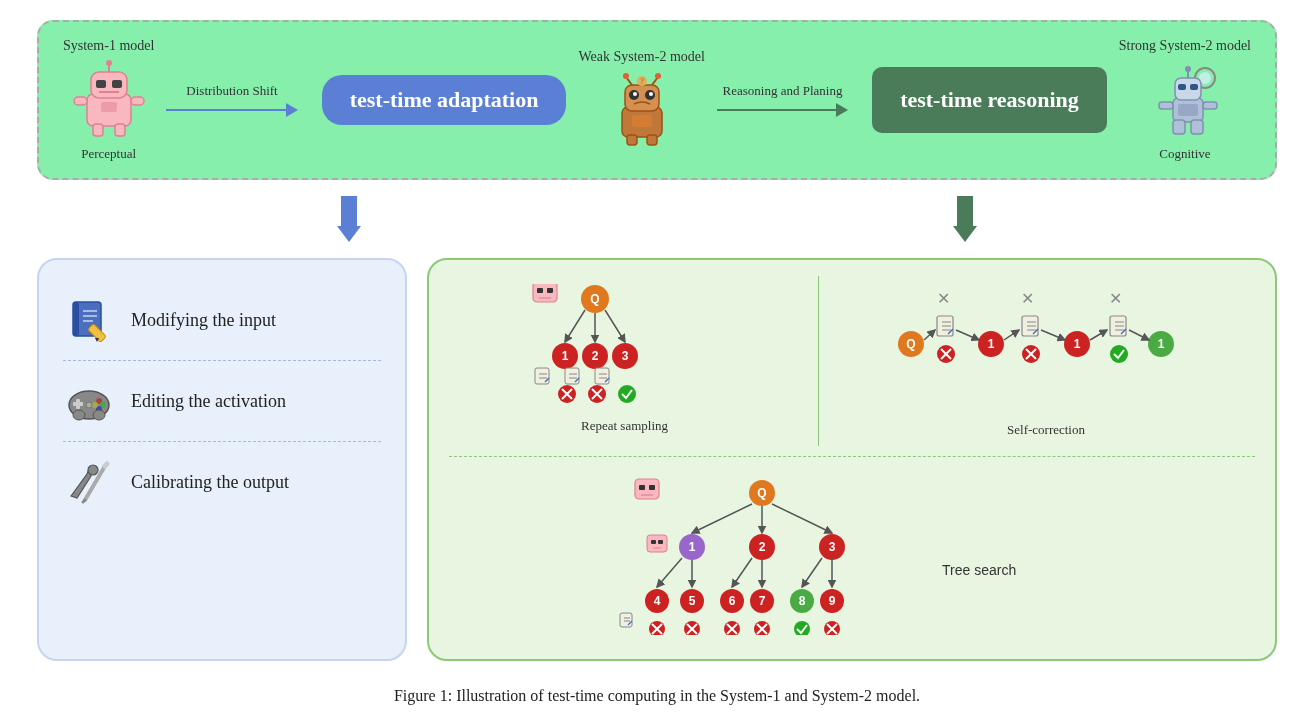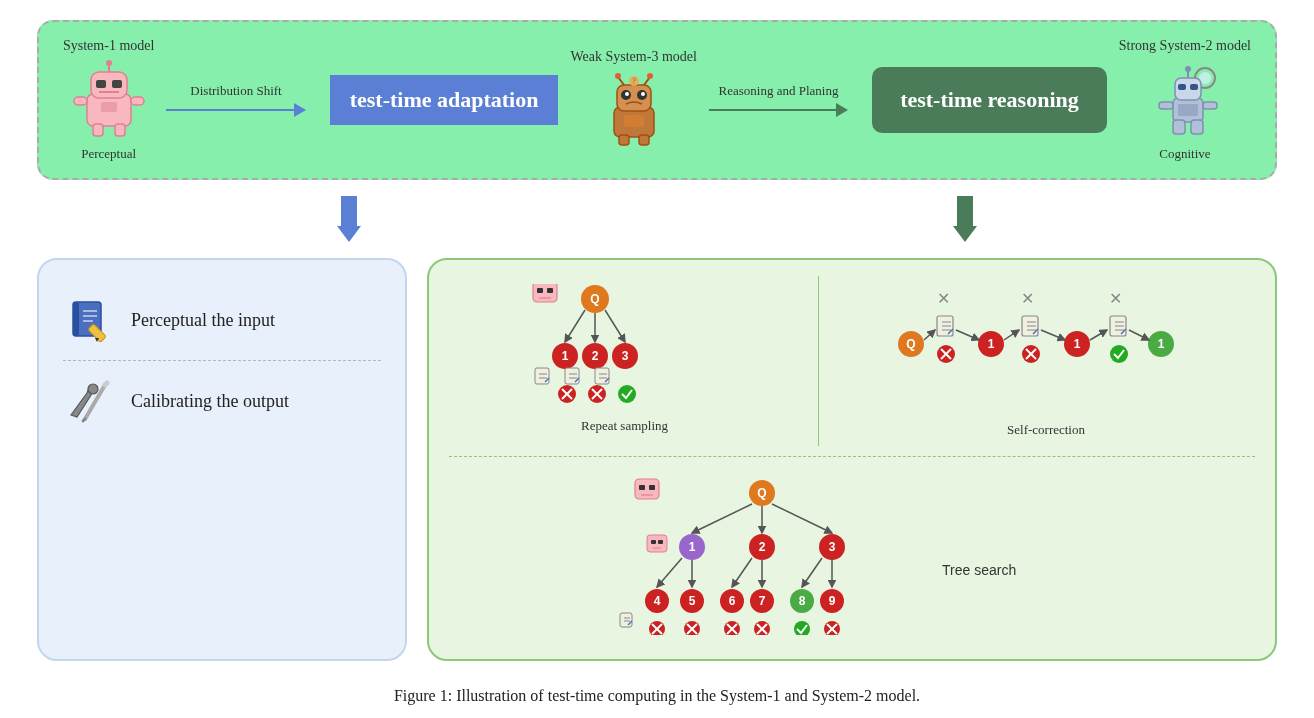--- a/index.html
+++ b/index.html
@@ -74,22 +74,22 @@
       align-items: center;
       justify-content: center;
       width: 100%;
     }
 
     .blue-box {
       background: #5b7fd4;
       color: #fff;
       font-size: 22px;
       font-weight: bold;
-      padding: 12px 20px;
-      border-radius: 0;
+      padding: 12px 28px;
+      border-radius: 20px;
       white-space: nowrap;
     }
 
     .green-box {
       background: #4a7c59;
       color: #fff;
       font-size: 22px;
       font-weight: bold;
       padding: 20px 28px;
       border-radius: 10px;
@@ -292,21 +292,21 @@
           <div class="horiz-arrow-head"></div>
         </div>
       </div>
     </div>
 
     <div class="arrow-section" style="flex:0 0 auto;">
       <div class="blue-box">test-time adaptation</div>
     </div>
 
     <div class="top-model-group">
-      <span class="model-label">Weak System-3 model</span>
+      <span class="model-label">Weak System-2 model</span>
 
       <svg class="robot-icon" viewBox="0 0 80 80">
         <rect x="20" y="36" width="40" height="30" rx="6" fill="#c0783a" stroke="#a05010" stroke-width="1.5"></rect>
         <rect x="23" y="14" width="34" height="26" rx="7" fill="#d49050" stroke="#a05010" stroke-width="1.5"></rect>
         <circle cx="40" cy="10" r="5" fill="#e0b060"></circle>
         <text x="40" y="13" text-anchor="middle" font-size="8" fill="#a05010">?</text>
 
         <circle cx="32" cy="24" r="5" fill="#333"></circle>
         <circle cx="48" cy="24" r="5" fill="#333"></circle>
         <circle cx="33" cy="23" r="2" fill="white"></circle>
@@ -401,23 +401,45 @@
             <rect x="10" y="8" width="6" height="34" rx="3" fill="#2a4fa0"></rect>
 
             <line x1="20" y1="17" x2="34" y2="17" stroke="white" stroke-width="1.5" opacity="0.7"></line>
             <line x1="20" y1="22" x2="34" y2="22" stroke="white" stroke-width="1.5" opacity="0.7"></line>
             <line x1="20" y1="27" x2="30" y2="27" stroke="white" stroke-width="1.5" opacity="0.7"></line>
 
             <rect x="30" y="30" width="8" height="18" rx="2" transform="rotate(-45 34 39)" fill="#f0c040" stroke="#c09020" stroke-width="1"></rect>
             <polygon points="32,44 36,44 34,48" fill="#333"></polygon>
           </svg>
         </div>
-        <span class="left-item-text">Perceptual the input</span>
-      </div>
-
+        <span class="left-item-text">Modifying the input</span>
+      </div>
+
+      <div class="left-item">
+        <div class="left-item-icon">
+          <svg width="52" height="52" viewBox="0 0 52 52">
+
+            <ellipse cx="26" cy="30" rx="20" ry="14" fill="#888" stroke="#555" stroke-width="1.5"></ellipse>
+
+            <rect x="10" y="27" width="10" height="4" rx="1" fill="#ccc"></rect>
+            <rect x="13" y="24" width="4" height="10" rx="1" fill="#ccc"></rect>
+
+            <circle cx="36" cy="26" r="3" fill="#aa4444"></circle>
+            <circle cx="40" cy="30" r="3" fill="#44aa44"></circle>
+            <circle cx="36" cy="34" r="3" fill="#4444aa"></circle>
+            <circle cx="32" cy="30" r="3" fill="#aaaa44"></circle>
+
+            <ellipse cx="16" cy="40" rx="6" ry="5" fill="#888" stroke="#555" stroke-width="1"></ellipse>
+            <ellipse cx="36" cy="40" rx="6" ry="5" fill="#888" stroke="#555" stroke-width="1"></ellipse>
+
+            <circle cx="26" cy="30" r="3" fill="#aaa" stroke="#777" stroke-width="1"></circle>
+          </svg>
+        </div>
+        <span class="left-item-text">Editing the activation</span>
+      </div>
 
       <div class="left-item">
         <div class="left-item-icon">
           <svg width="52" height="52" viewBox="0 0 52 52">
 
             <path d="M8 40 L24 18 Q26 10 32 12 Q28 16 28 20 L14 42 Z" fill="#888" stroke="#555" stroke-width="1.2"></path>
             <circle cx="30" cy="14" r="5" fill="#888" stroke="#555" stroke-width="1.2"></circle>
 
             <line x1="42" y1="10" x2="22" y2="44" stroke="#aaa" stroke-width="4" stroke-linecap="round"></line>
             <line x1="42" y1="10" x2="44" y2="8" stroke="#ccc" stroke-width="5" stroke-linecap="round"></line>

